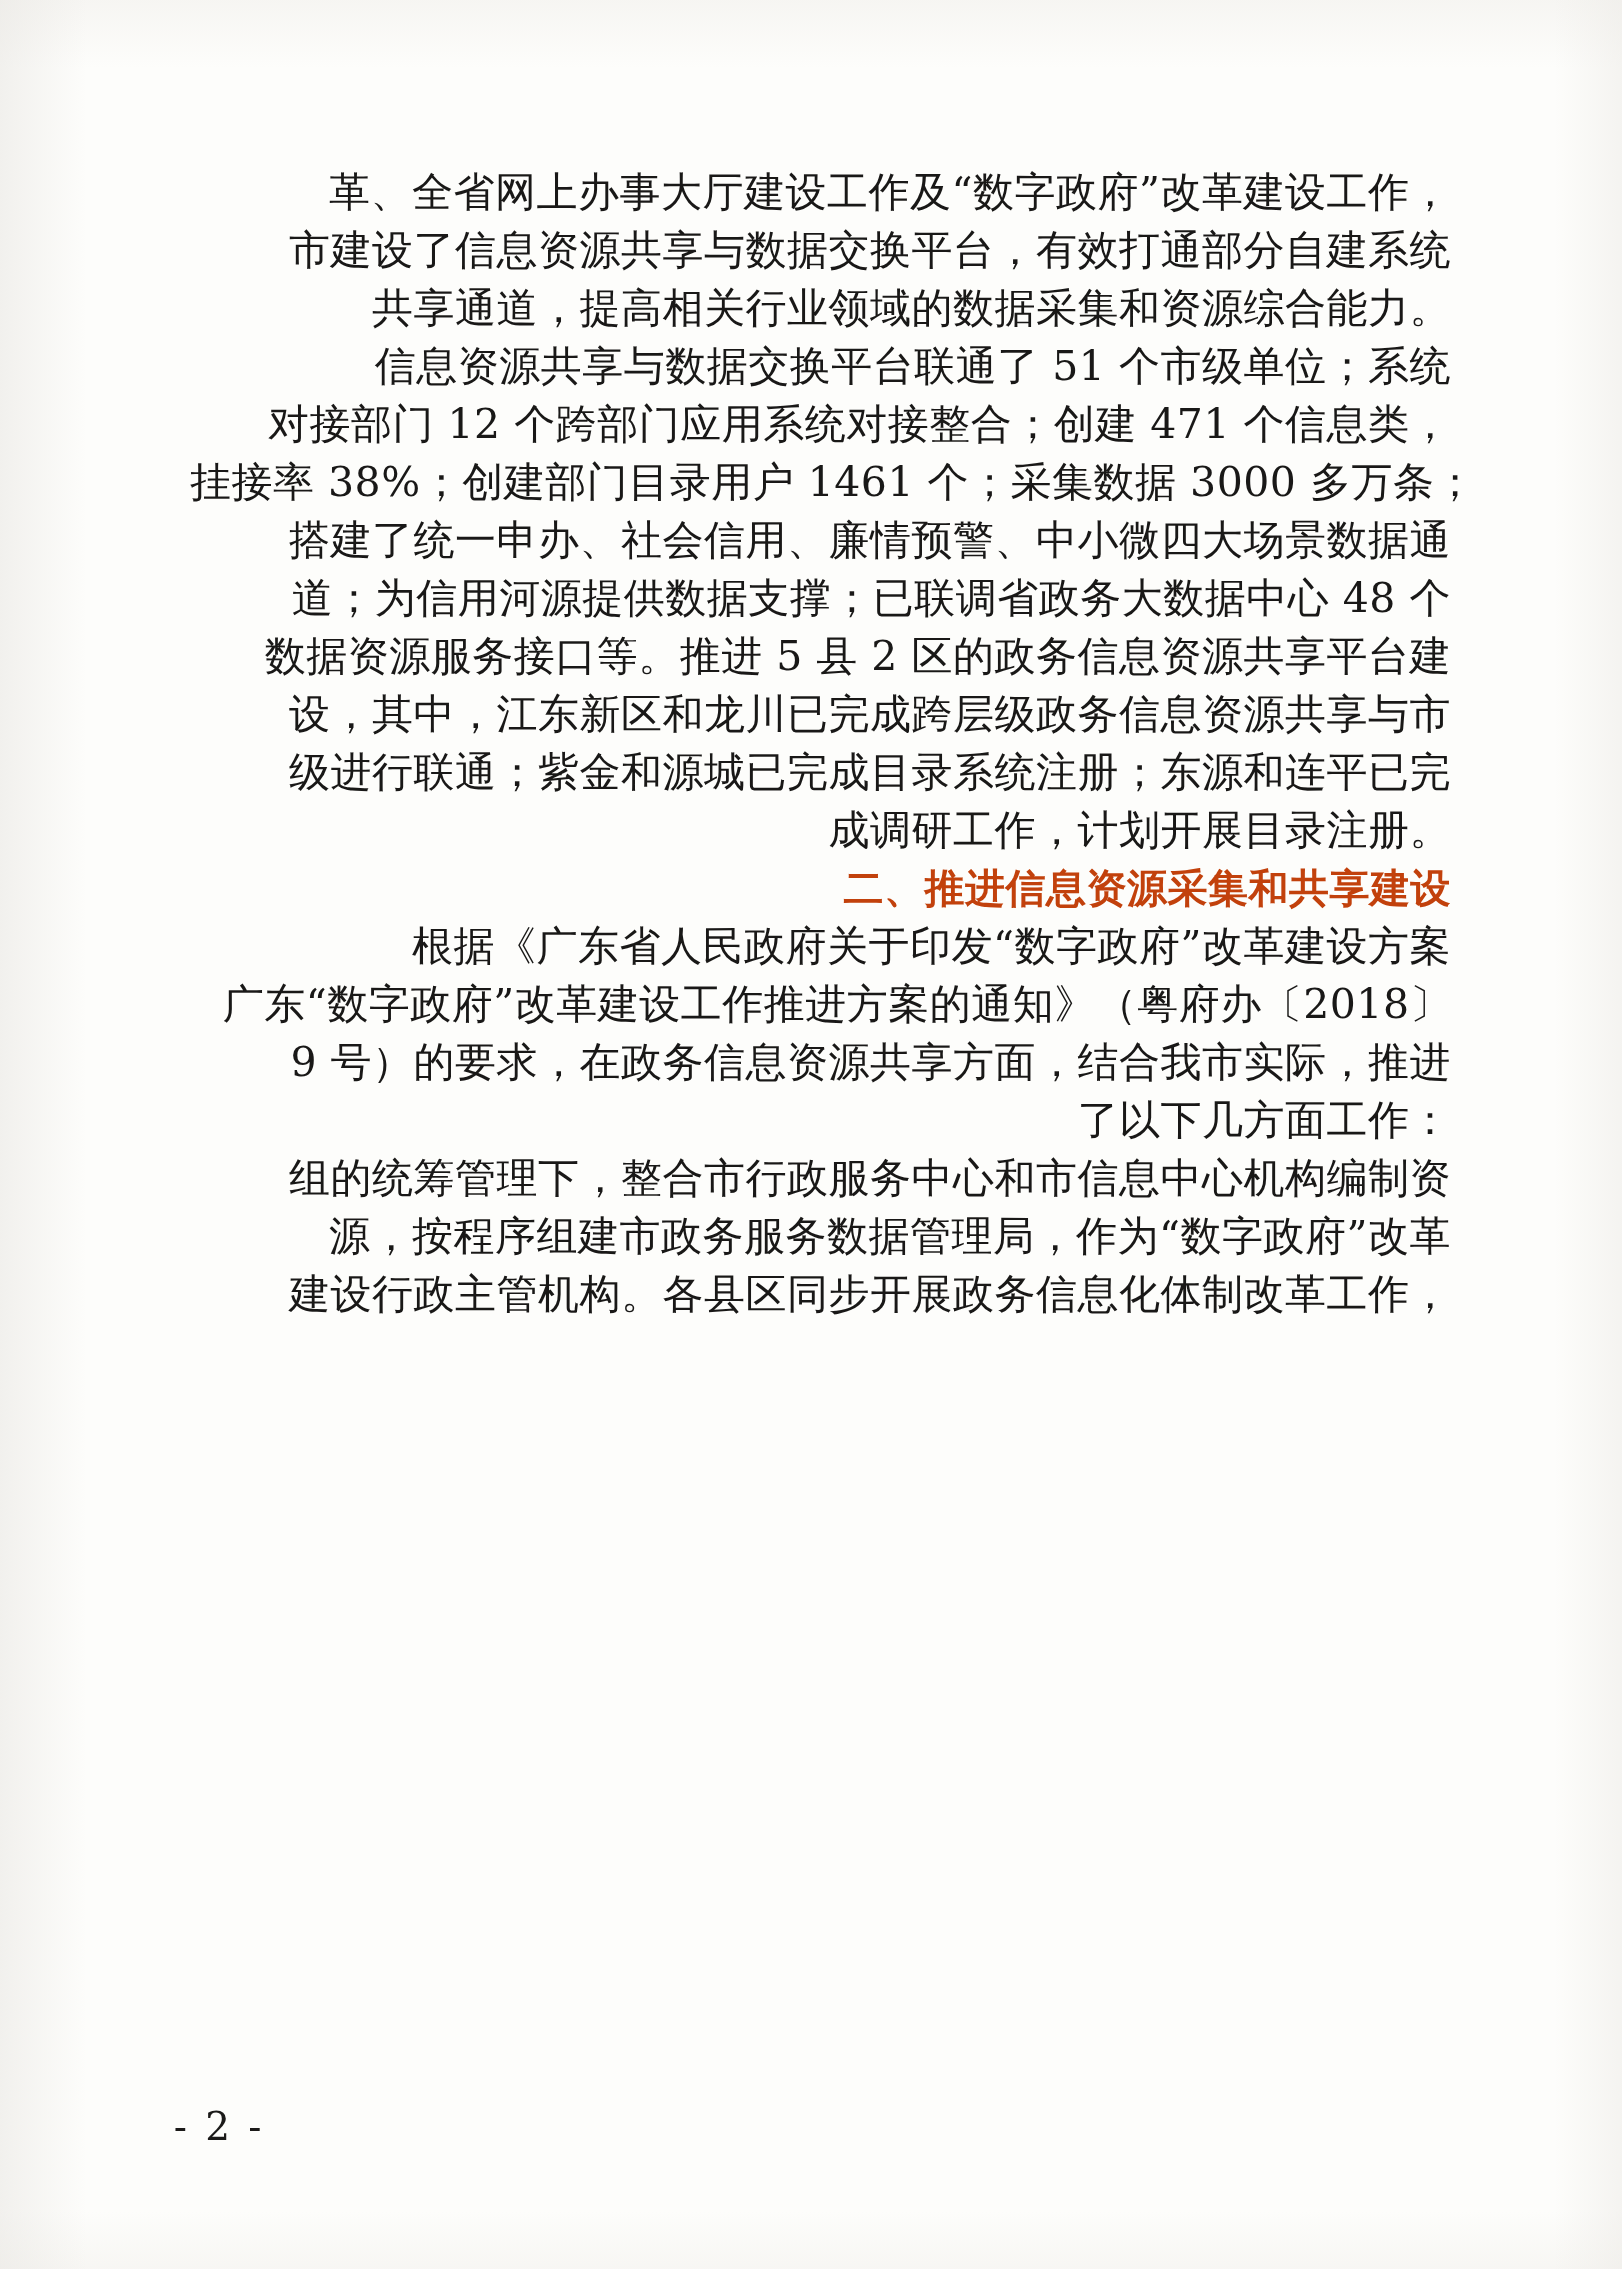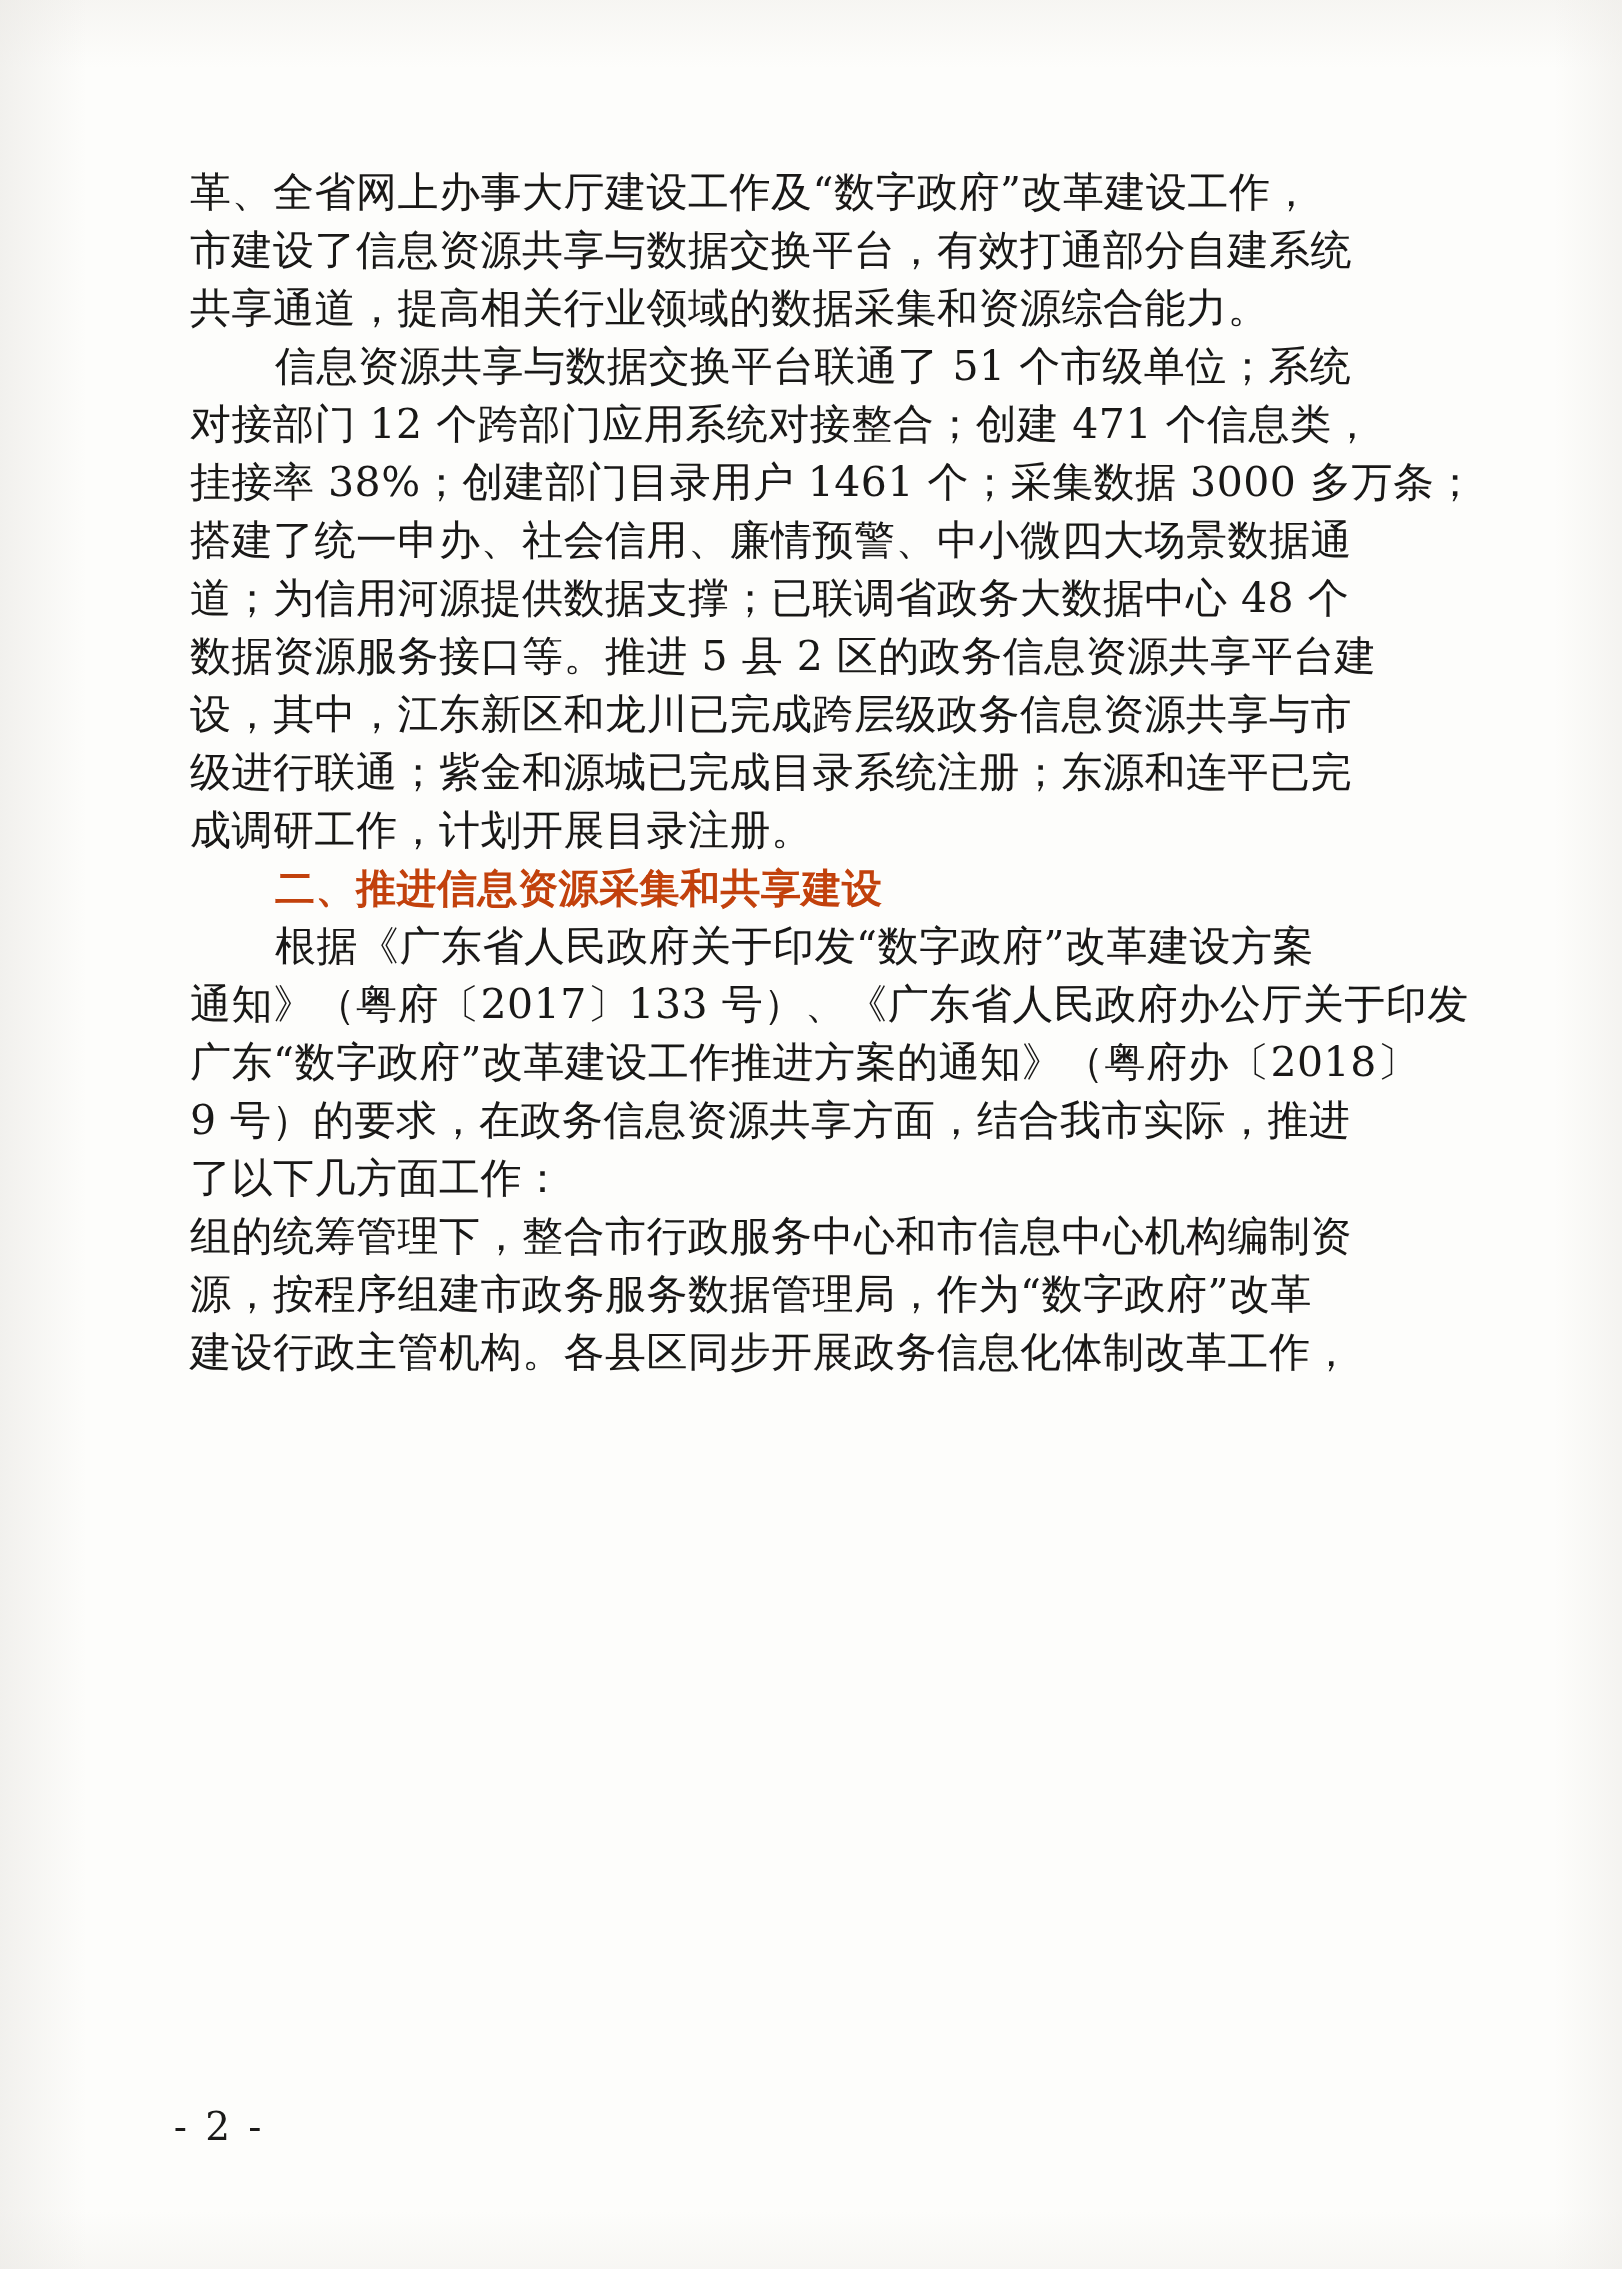--- a/index.html
+++ b/index.html
@@ -25,20 +25,21 @@
       linear-gradient(to right, rgba(232,230,226,0.55) 0px, rgba(255,255,255,0) 87px),
       linear-gradient(to left, rgba(236,234,230,0.5) 0px, rgba(255,255,255,0) 68px),
       linear-gradient(to bottom, rgba(238,236,232,0.45) 0px, rgba(255,255,255,0) 68px),
       linear-gradient(to top, rgba(240,238,234,0.45) 0px, rgba(255,255,255,0) 58px);
   }
   .body-area {
     position: absolute;
     left: 190px;
     top: 163px;
     width: 1261px;
+    text-align: right;
   }
   .line {
     font-family: "DejaVu Serif", "Liberation Serif", serif;
     font-size: 41px;
     line-height: 58px;
     letter-spacing: 0.5px;
     color: #191817;
     white-space: pre;
     margin: 0;
     padding: 0;
@@ -98,21 +99,20 @@
       <p class="line">数据资源服务接口等。推进 5 县 2 区的政务信息资源共享平台建</p>
       <p class="line">设，其中，江东新区和龙川已完成跨层级政务信息资源共享与市</p>
       <p class="line">级进行联通；紫金和源城已完成目录系统注册；东源和连平已完</p>
       <p class="line">成调研工作，计划开展目录注册。</p>
     </div>
 
     <p class="heading">二、推进信息资源采集和共享建设</p>
 
     <div>
       <p class="line indent">根据《广东省人民政府关于印发“数字政府”改革建设方案</p>
-      <p class="line">通知》（粤府〔2017〕133 号）、《广东省人民政府办公厅关于印发</p>
       <p class="line">广东“数字政府”改革建设工作推进方案的通知》（粤府办〔2018〕</p>
       <p class="line">9 号）的要求，在政务信息资源共享方面，结合我市实际，推进</p>
       <p class="line">了以下几方面工作：</p>
     </div>
 
     <div>
       <p class="line">组的统筹管理下，整合市行政服务中心和市信息中心机构编制资</p>
       <p class="line">源，按程序组建市政务服务数据管理局，作为“数字政府”改革</p>
       <p class="line">建设行政主管机构。各县区同步开展政务信息化体制改革工作，</p>
     </div>

